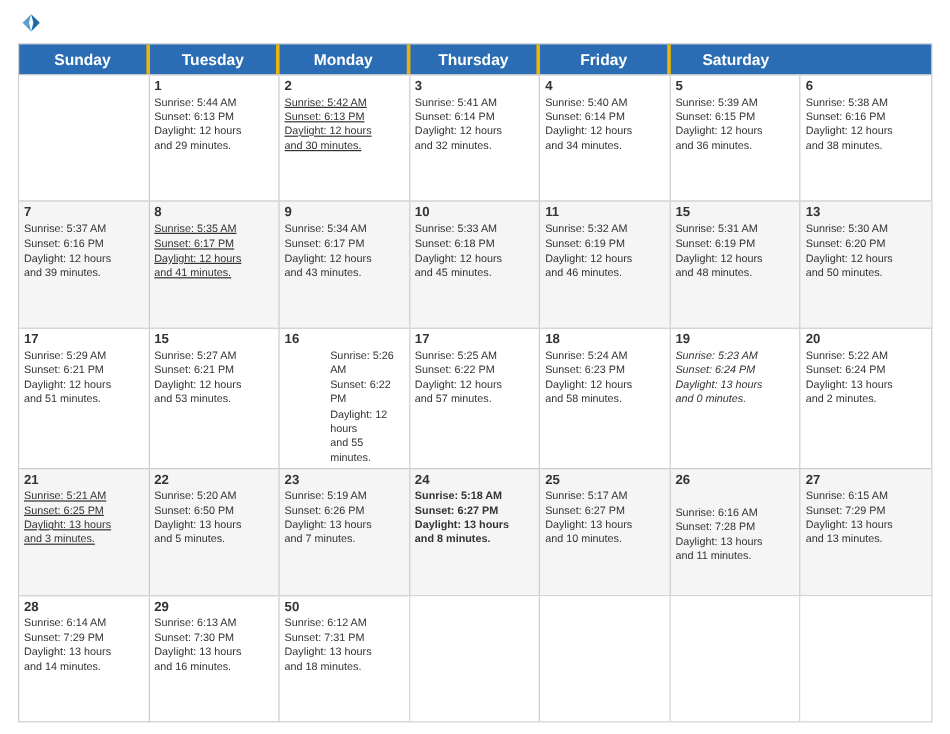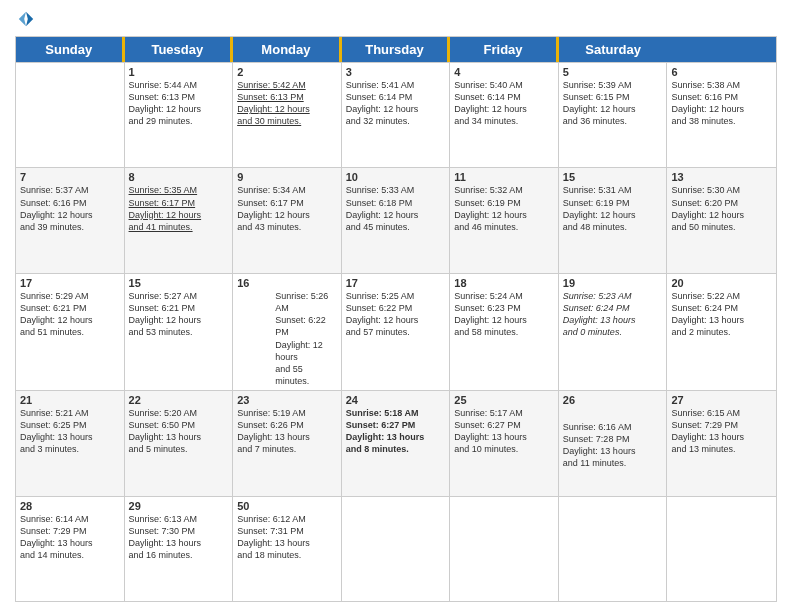--- a/index.html
+++ b/index.html
@@ -292,21 +292,21 @@
             <span class="day-num">20</span>
             <div class="cell-text" style="white-space: pre-line;">Sunrise: 5:22 AM
 Sunset: 6:24 PM
 Daylight: 13 hours
 and 2 minutes.</div>
           </div>
         </div>
         <div class="cal-row row-shade">
           <div class="cal-cell">
             <span class="day-num">21</span>
-            <div class="cell-text" style="white-space: pre-line;">Sunrise: 5:21 AM
+            <div class="cell-text" style="white-space: pre-line; text-decoration: underline;">Sunrise: 5:21 AM
 Sunset: 6:25 PM
 Daylight: 13 hours
 and 3 minutes.</div>
           </div>
           <div class="cal-cell">
             <span class="day-num">22</span>
             <div class="cell-text" style="white-space: pre-line;">Sunrise: 5:20 AM
 Sunset: 6:50 PM
 Daylight: 13 hours
 and 5 minutes.</div>

